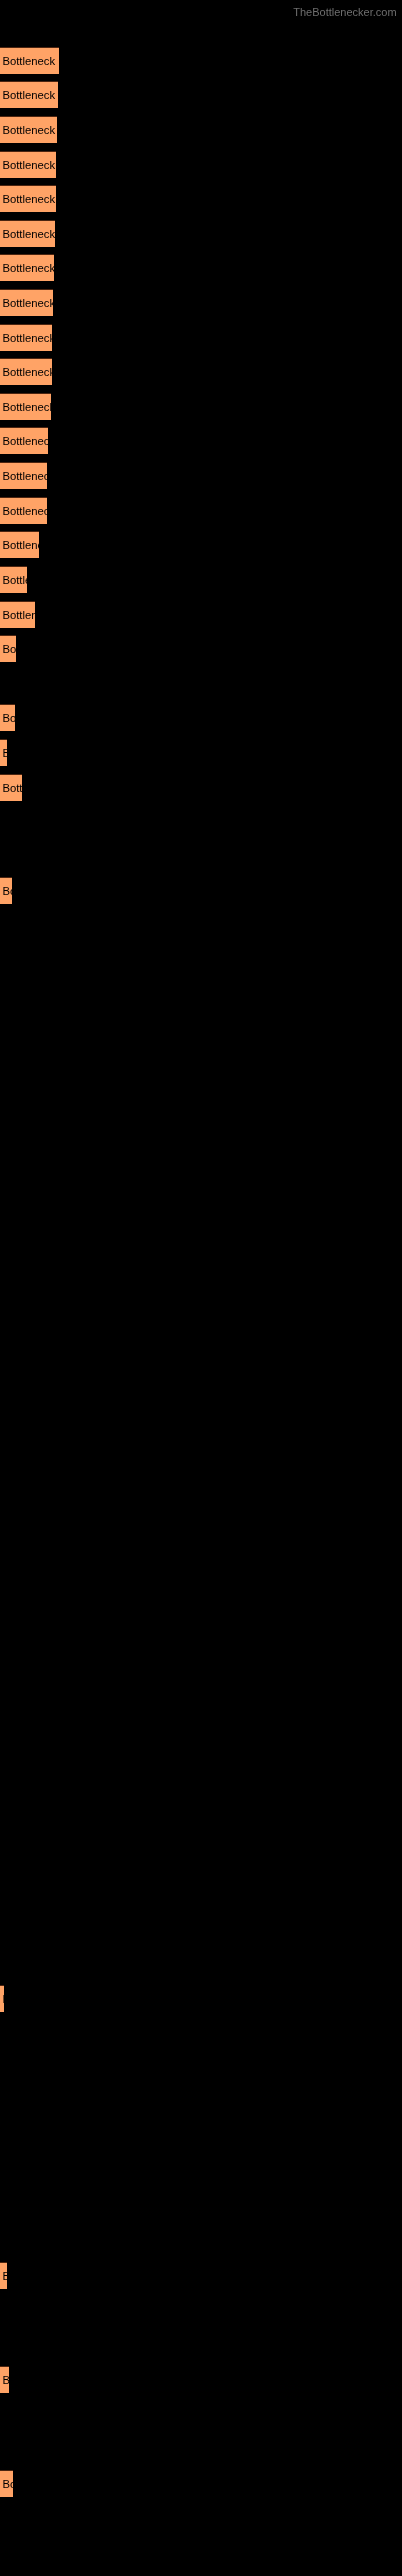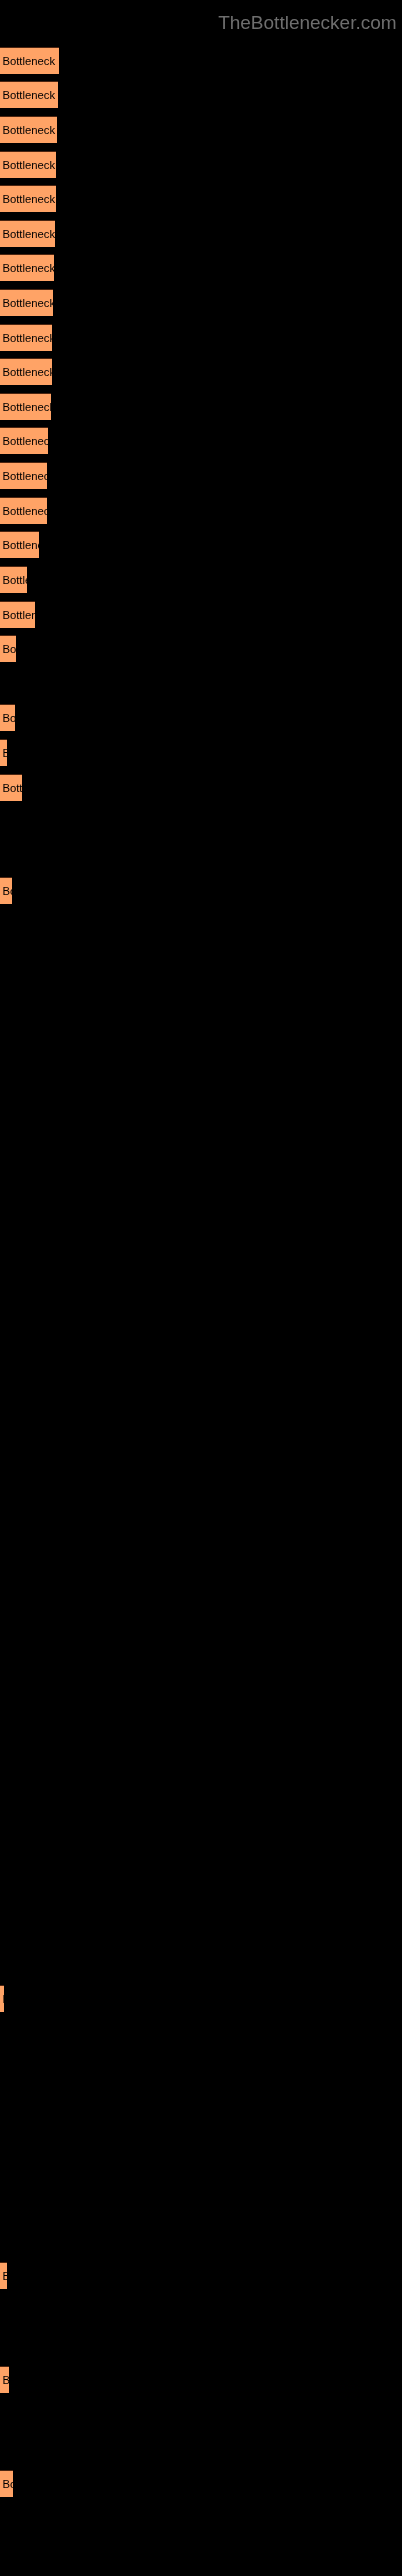--- a/index.html
+++ b/index.html
@@ -3,23 +3,23 @@
 <meta charset="utf-8">
 <title>TheBottlenecker.com</title>
 <style>
   html,body{margin:0;padding:0;background:#000;}
   body{
     width:403px;height:2576px;position:relative;overflow:hidden;
     font-family:"Liberation Sans","DejaVu Sans",sans-serif;
     background:#000000;
   }
   #site-title{
-    position:absolute;top:12px;right:6.4px;
+    position:absolute;top:6px;right:6.4px;
     color:#6e6e6e;
-    font-size:19px;
+    font-size:11px;
     letter-spacing:0px;
     white-space:nowrap;
     font-family:"Liberation Sans","DejaVu Sans",sans-serif;
   }
   #chart-area{
     position:absolute;left:0;top:0;width:403px;height:2576px;
   }
   .bar-row{
     position:absolute;left:0;
     height:27px;

